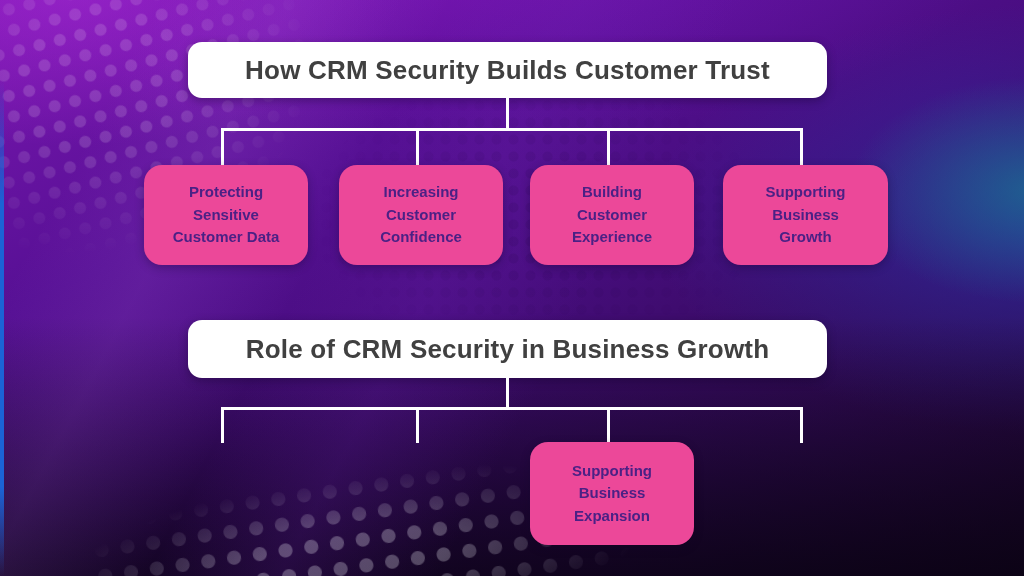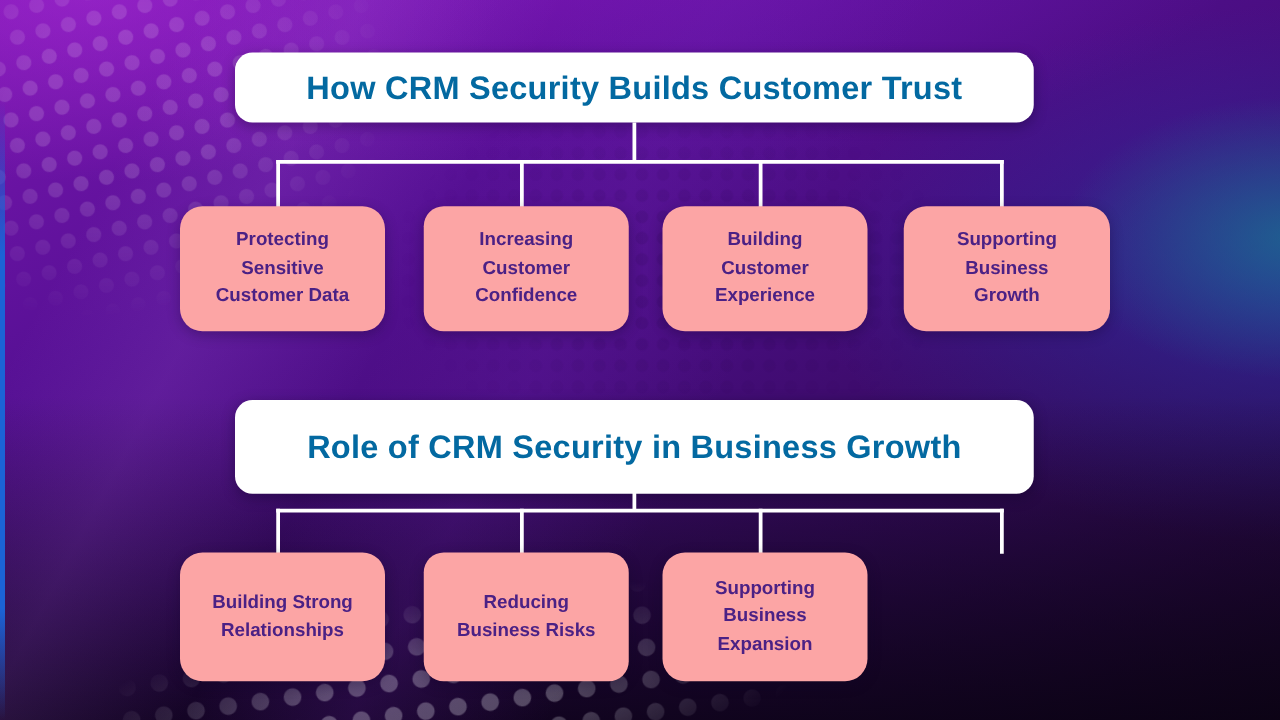--- a/index.html
+++ b/index.html
@@ -53,35 +53,35 @@
     background-size: 17px 17px;
     -webkit-mask-image: radial-gradient(55% 60% at 55% 45%, #000 25%, transparent 80%);
     mask-image: radial-gradient(55% 60% at 55% 45%, #000 25%, transparent 80%);
   }
   
   .header-box {
     position: absolute; left: 188px; width: 639px;
     background: #ffffff; border-radius: 14px;
     display: flex; align-items: center; justify-content: center;
     font-weight: bold; font-size: 26px; letter-spacing: 0.2px;
-    color: #0369a1; box-shadow: 0 3px 10px rgba(15,0,35,0.35);
+    color: #404040; box-shadow: 0 3px 10px rgba(15,0,35,0.35);
   }
   #g1-header { top: 42px; height: 56px; }
-  #g2-header { top: 320px; height: 75px; }
+  #g2-header { top: 320px; height: 58px; }
   .node {
-    position: absolute; background: #fca5a5; border-radius: 18px;
+    position: absolute; background: #ec4899; border-radius: 18px;
     display: flex; align-items: center; justify-content: center;
     text-align: center; font-weight: bold; font-size: 15px; line-height: 1.5;
     color: #4b2185; white-space: pre-line; box-shadow: 0 3px 10px rgba(15,0,35,0.30);
     padding: 4px;
   }
   .row1 { top: 165px; height: 92px; }
   .row2 { top: 442px; height: 95px; }
   .col1 { left: 144px; width: 156px; }
-  .col2 { left: 339px; width: 156px; border-radius: 16px; }
+  .col2 { left: 339px; width: 156px; }
   .col3 { left: 530px; width: 156px; }
   .col4 { left: 723px; width: 157px; }
   .line { position: absolute; background: #ffffff; }
   .v { width: 3px; }
   .h { height: 3px; }
   #g1-stem { left: 506px; top: 98px;  height: 31px; }
   #g1-rail { left: 221px; top: 128px; width: 582px; }
   #g1-d1 { left: 221px; top: 128px; height: 38px; }
   #g1-d2 { left: 416px; top: 128px; height: 38px; }
   #g1-d3 { left: 607px; top: 128px; height: 38px; }
@@ -128,20 +128,16 @@
 
   <div class="header-box" id="g2-header">
     <span>Role of CRM Security in Business Growth</span>
   </div>
   <div class="line v" id="g2-stem"></div>
   <div class="line h" id="g2-rail"></div>
   <div class="line v" id="g2-d1"></div>
   <div class="line v" id="g2-d2"></div>
   <div class="line v" id="g2-d3"></div>
   <div class="line v" id="g2-d4"></div>
-  <div class="node row2 col1">Building Strong
-Relationships</div>
-  <div class="node row2 col2">Reducing
-Business Risks</div>
   <div class="node row2 col3">Supporting
 Business
 Expansion</div>
 </div>
 
 </body></html>

